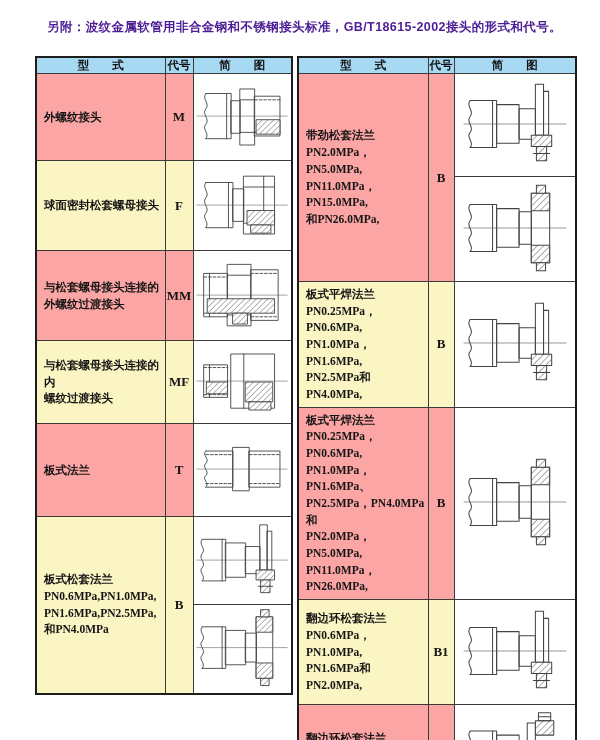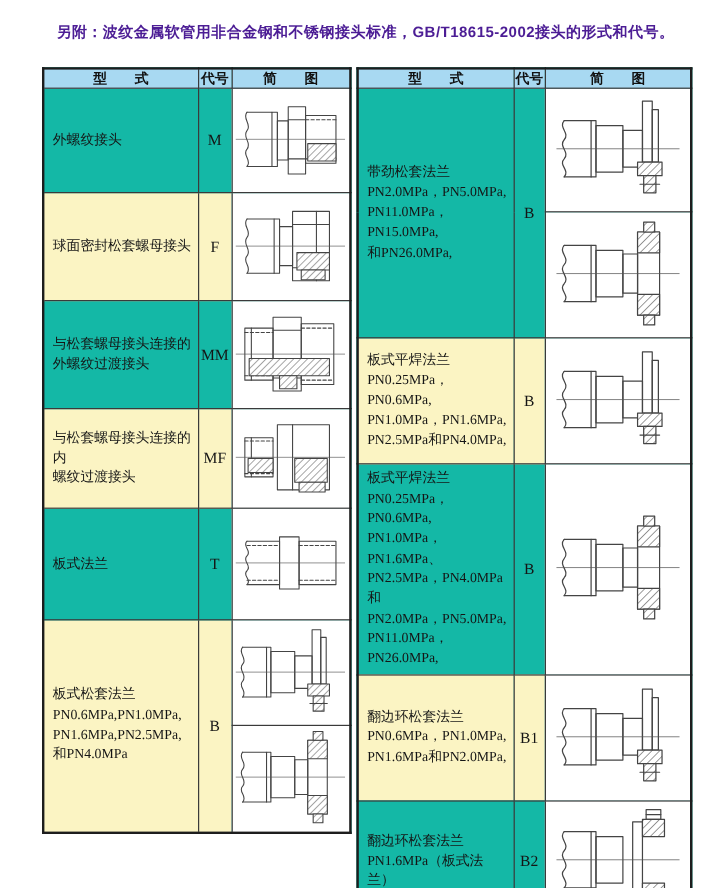--- a/index.html
+++ b/index.html
@@ -5,24 +5,24 @@
   html,body{margin:0;padding:0;}
   body{
     width:600px;height:740px;position:relative;background:#ffffff;
     font-family:"Liberation Serif", serif;color:#1c1c1c;overflow:hidden;
   }
   .doc-title{
     position:absolute;left:35px;top:19px;width:540px;
     font-family:"Liberation Sans", sans-serif;
     font-weight:600;font-size:12.5px;letter-spacing:.4px;color:#4c1d95;margin-left:12px;
   }
-  table{border-collapse:collapse;table-layout:fixed;position:absolute;top:56px;background:#14b8a6;}
+  table{border-collapse:collapse;table-layout:fixed;position:absolute;top:56px;background:#fca5a5;}
   table.tbl-left{left:35px;}
   table.tbl-right{left:297px;}
-  th,td{border:1px solid #3a3a3a;padding:0;box-sizing:border-box;}
+  th,td{border:1px solid #3a3a3a;padding:0;box-sizing:border-box;font-weight:bold;}
   table{border:2px solid #1d1d1d;}
   th{
     background:#a8d9f2;
     font-family:"Liberation Sans", sans-serif;
     font-weight:bold;font-size:11.5px;height:13px;text-align:center;color:#111;
     white-space:pre;
   }
   td.type-cell{
     vertical-align:middle;text-align:left;
     padding:4px 3px 4px 7px;

